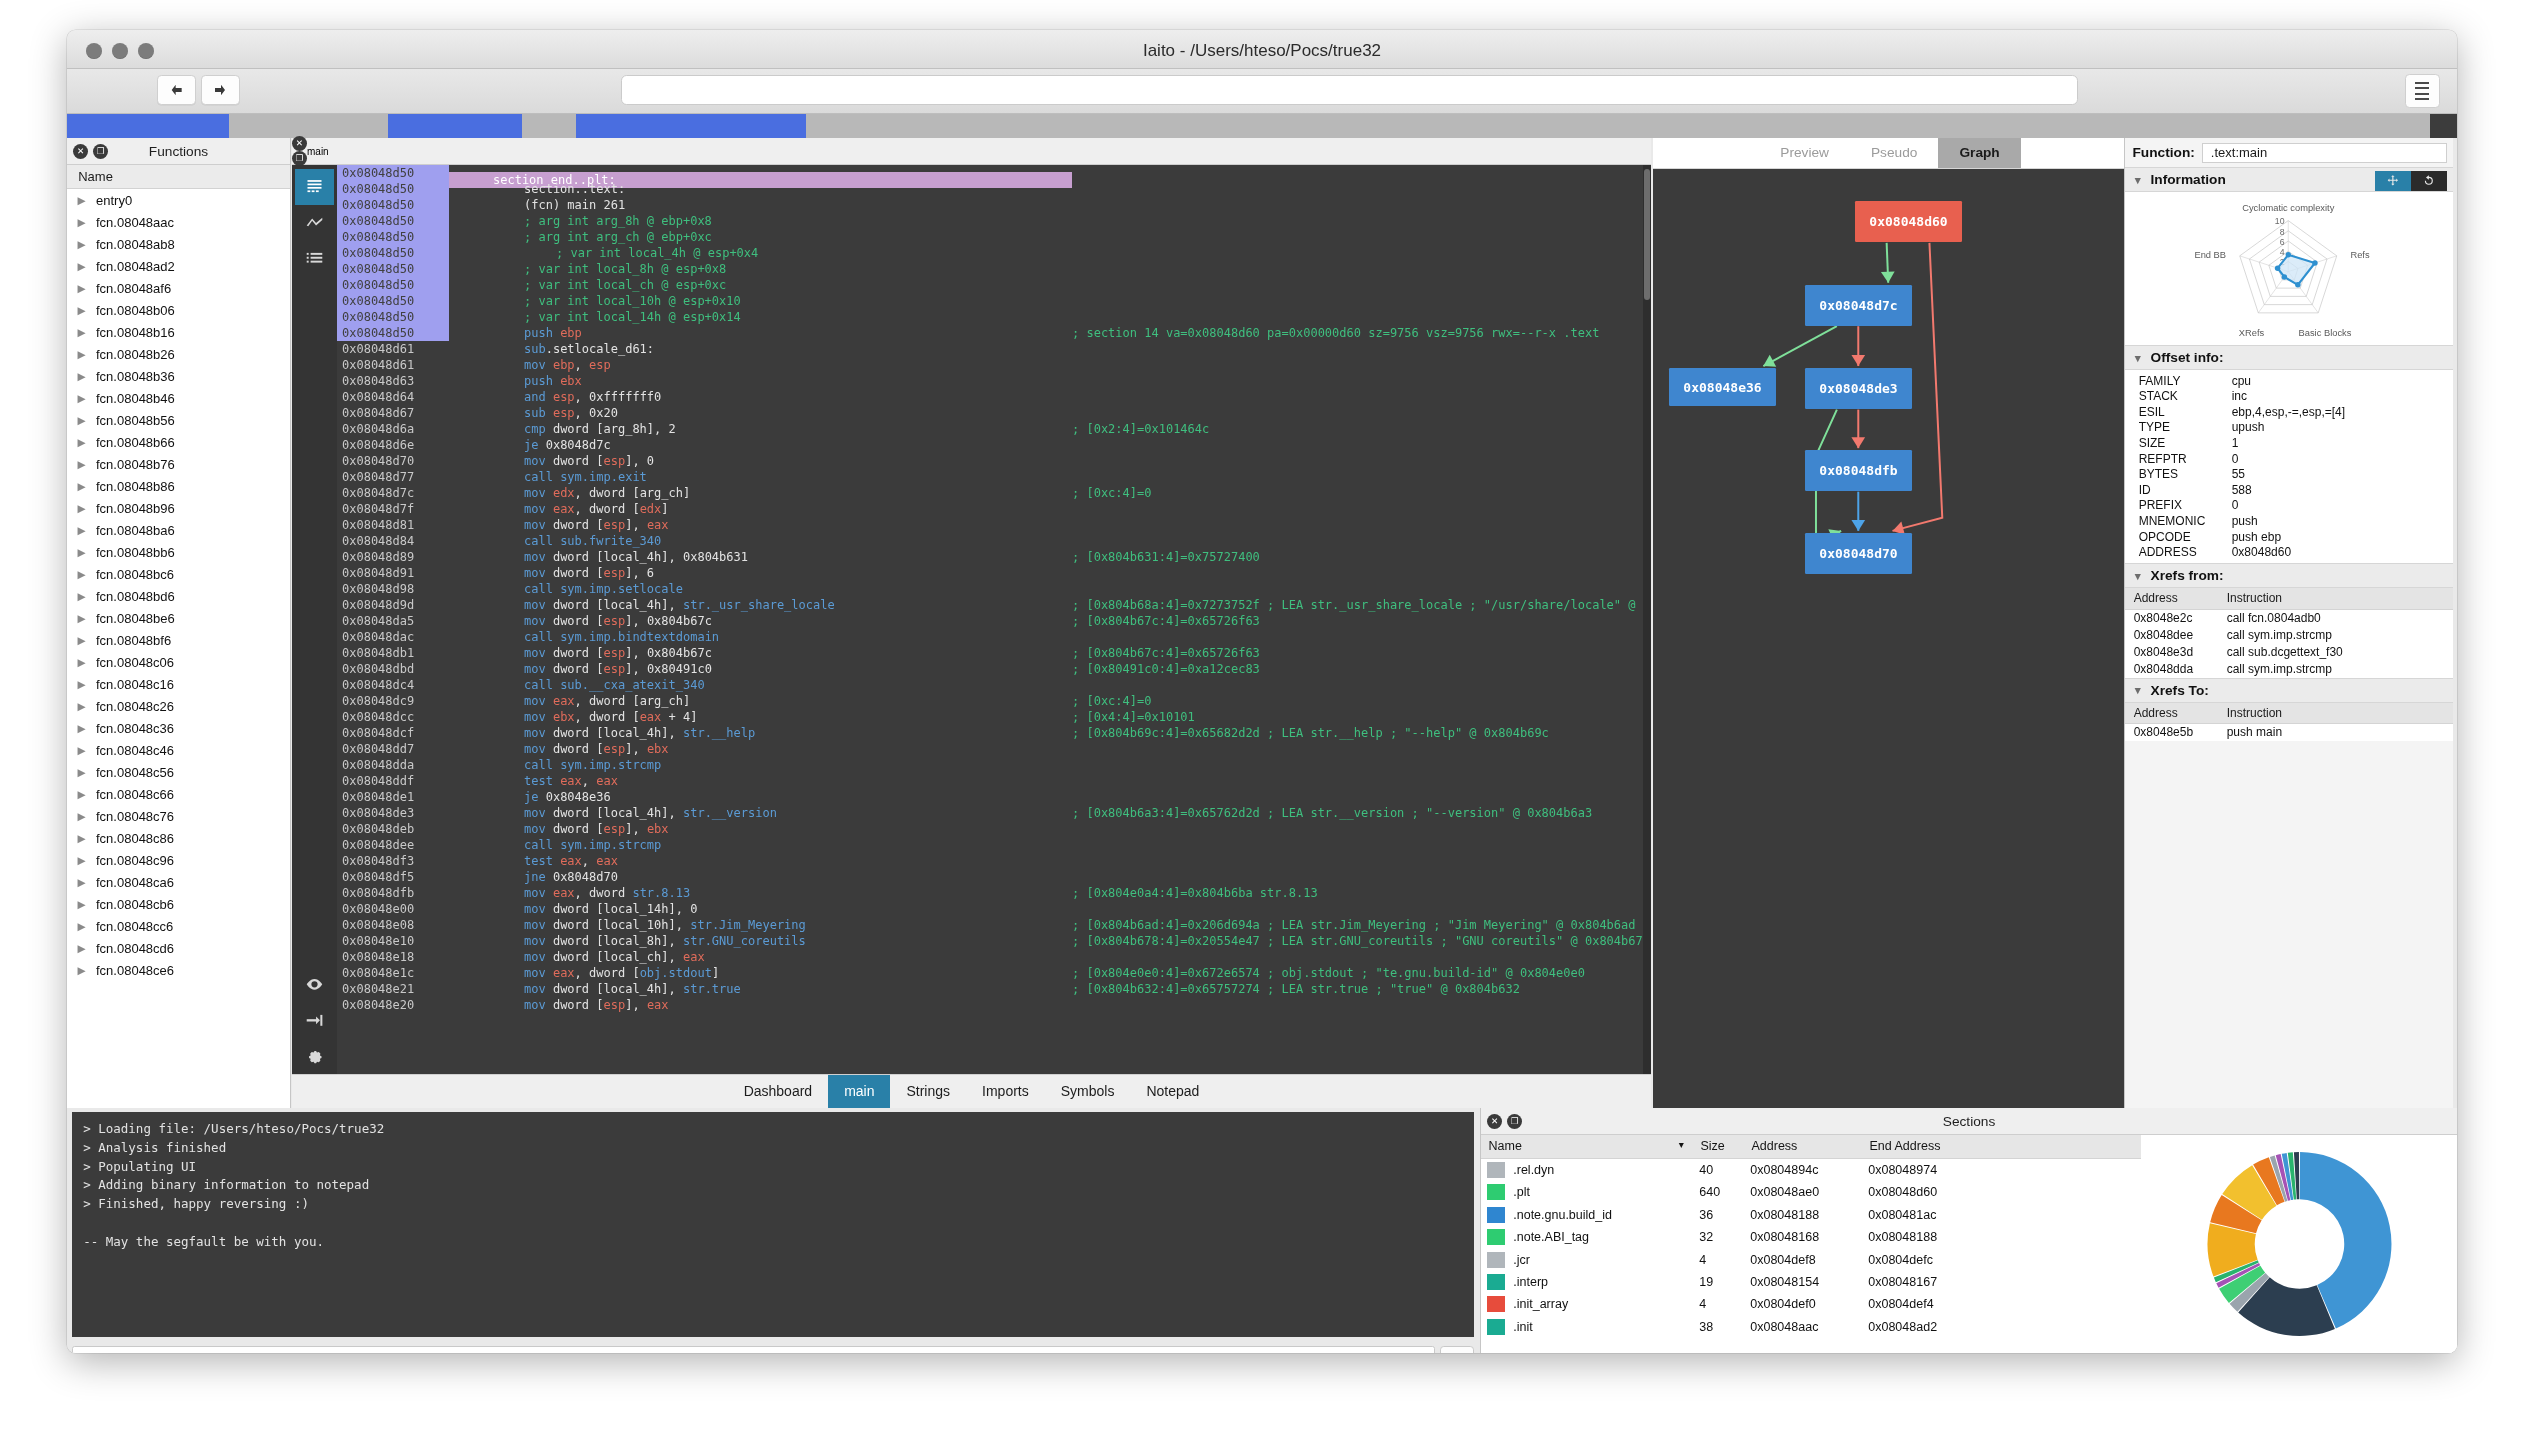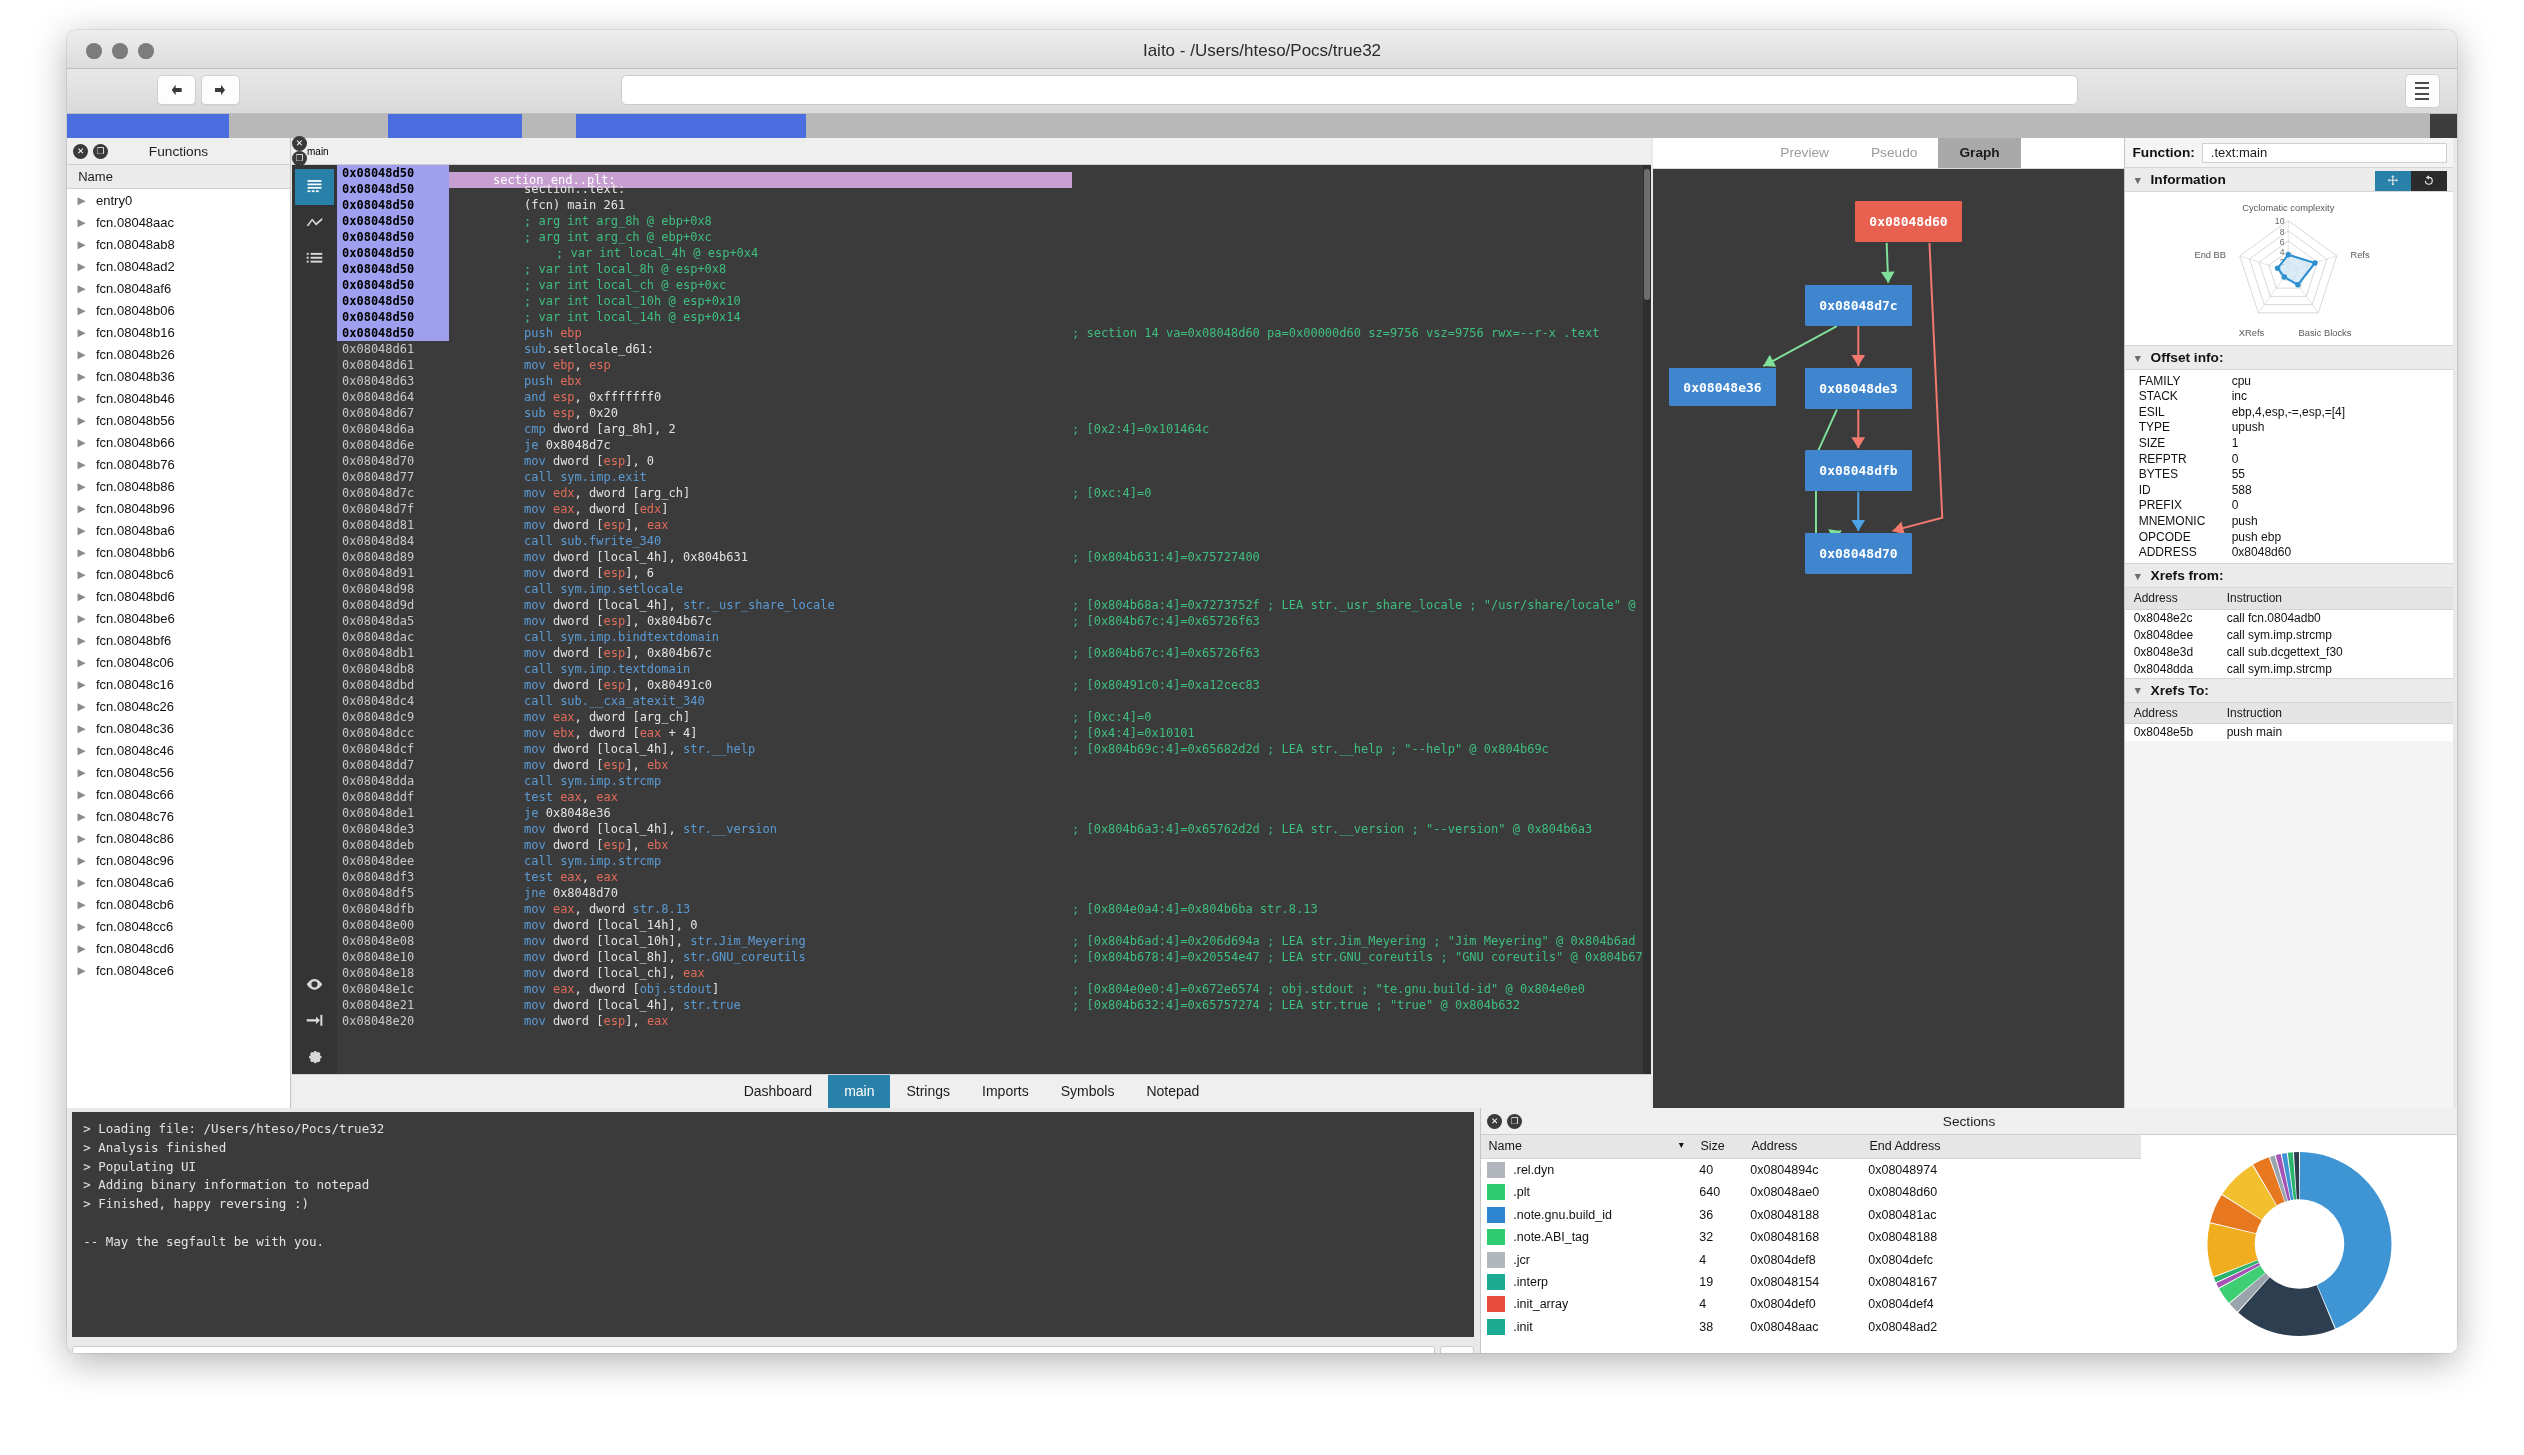--- a/index.html
+++ b/index.html
@@ -77,21 +77,21 @@
   #dis-tools { width:45px; background:#343434; display:flex; flex-direction:column;
     align-items:center; padding-top:3.7px; }
   .dt { width:39px; height:36px; display:flex; align-items:center; justify-content:center; }
   .dt.active { background:#2980a8; }
   .dt svg { width:21px; height:18.7px; fill:#d8d8d8; }
   .dt.active svg { fill:#ffffff; }
   #dis-code { flex:1; position:relative; overflow:hidden;
     font-family:"DejaVu Sans Mono", monospace; font-size:12px; line-height:16px; }
   .cl { display:flex; white-space:pre; height:16px; align-items:center; }
   .addr { width:112px; padding-left:5px; color:#c9c9c9; flex:0 0 112px; }
-  .addr.hl { background:#9f9fef; color:#000000;font-weight:bold; }
+  .addr.hl { background:#9f9fef; color:#404040; }
   .cmt { color:#3fbf7f; }
   .k-sec { background:#c79fd0; color:#fff; width:100%; padding-left:75px; }
   .k-op { color:#5b9bd5; }
   .k-reg { color:#e06c5b; }
   .k-str { color:#5b9bd5; }
   .k-txt { color:#e3e3e3; }
   .k-var { color:#3fbf7f; }
   #dis-vscroll { position:absolute; right:0; top:0; bottom:0; width:8px; background:#2e2e2e; }
   #dis-vthumb { position:absolute; top:3.7px; left:1.2px; width:5.6px; height:131px;
     background:#6d6d6d; border-radius:3.1px; }
@@ -459,21 +459,20 @@
               <div class="cl"><span class="addr">0x08048d7f</span><span style="flex: 0 0 623px; padding-left: 75px;"><span class="k-op">mov</span> <span class="k-txt"><span class="k-reg">eax</span>, dword [<span class="k-reg">edx</span>]</span></span></div>
               <div class="cl"><span class="addr">0x08048d81</span><span style="flex: 0 0 623px; padding-left: 75px;"><span class="k-op">mov</span> <span class="k-txt">dword [<span class="k-reg">esp</span>], <span class="k-reg">eax</span></span></span></div>
               <div class="cl"><span class="addr">0x08048d84</span><span style="flex: 0 0 623px; padding-left: 75px;"><span class="k-op">call</span> <span class="k-txt"><span class="k-str">sub.fwrite_340</span></span></span></div>
               <div class="cl"><span class="addr">0x08048d89</span><span style="flex: 0 0 623px; padding-left: 75px;"><span class="k-op">mov</span> <span class="k-txt">dword [local_4h], <span class="k-txt">0x804b631</span></span></span><span class="cmt">; [0x804b631:4]=0x75727400</span></div>
               <div class="cl"><span class="addr">0x08048d91</span><span style="flex: 0 0 623px; padding-left: 75px;"><span class="k-op">mov</span> <span class="k-txt">dword [<span class="k-reg">esp</span>], 6</span></span></div>
               <div class="cl"><span class="addr">0x08048d98</span><span style="flex: 0 0 623px; padding-left: 75px;"><span class="k-op">call</span> <span class="k-txt"><span class="k-str">sym.imp.setlocale</span></span></span></div>
               <div class="cl"><span class="addr">0x08048d9d</span><span style="flex: 0 0 623px; padding-left: 75px;"><span class="k-op">mov</span> <span class="k-txt">dword [local_4h], <span class="k-str">str._usr_share_locale</span></span></span><span class="cmt">; [0x804b68a:4]=0x7273752f ; LEA str._usr_share_locale ; "/usr/share/locale" @ 0x</span></div>
               <div class="cl"><span class="addr">0x08048da5</span><span style="flex: 0 0 623px; padding-left: 75px;"><span class="k-op">mov</span> <span class="k-txt">dword [<span class="k-reg">esp</span>], <span class="k-txt">0x804b67c</span></span></span><span class="cmt">; [0x804b67c:4]=0x65726f63</span></div>
               <div class="cl"><span class="addr">0x08048dac</span><span style="flex: 0 0 623px; padding-left: 75px;"><span class="k-op">call</span> <span class="k-txt"><span class="k-str">sym.imp.bindtextdomain</span></span></span></div>
               <div class="cl"><span class="addr">0x08048db1</span><span style="flex: 0 0 623px; padding-left: 75px;"><span class="k-op">mov</span> <span class="k-txt">dword [<span class="k-reg">esp</span>], <span class="k-txt">0x804b67c</span></span></span><span class="cmt">; [0x804b67c:4]=0x65726f63</span></div>
-              <div class="cl"><span class="addr">0x08048db8</span><span style="flex: 0 0 623px; padding-left: 75px;"><span class="k-op">call</span> <span class="k-txt"><span class="k-str">sym.imp.textdomain</span></span></span></div>
               <div class="cl"><span class="addr">0x08048dbd</span><span style="flex: 0 0 623px; padding-left: 75px;"><span class="k-op">mov</span> <span class="k-txt">dword [<span class="k-reg">esp</span>], <span class="k-txt">0x80491c0</span></span></span><span class="cmt">; [0x80491c0:4]=0xa12cec83</span></div>
               <div class="cl"><span class="addr">0x08048dc4</span><span style="flex: 0 0 623px; padding-left: 75px;"><span class="k-op">call</span> <span class="k-txt"><span class="k-str">sub.__cxa_atexit_340</span></span></span></div>
               <div class="cl"><span class="addr">0x08048dc9</span><span style="flex: 0 0 623px; padding-left: 75px;"><span class="k-op">mov</span> <span class="k-txt"><span class="k-reg">eax</span>, dword [arg_ch]</span></span><span class="cmt">; [0xc:4]=0</span></div>
               <div class="cl"><span class="addr">0x08048dcc</span><span style="flex: 0 0 623px; padding-left: 75px;"><span class="k-op">mov</span> <span class="k-txt"><span class="k-reg">ebx</span>, dword [<span class="k-reg">eax</span> + 4]</span></span><span class="cmt">; [0x4:4]=0x10101</span></div>
               <div class="cl"><span class="addr">0x08048dcf</span><span style="flex: 0 0 623px; padding-left: 75px;"><span class="k-op">mov</span> <span class="k-txt">dword [local_4h], <span class="k-str">str.__help</span></span></span><span class="cmt">; [0x804b69c:4]=0x65682d2d ; LEA str.__help ; "--help" @ 0x804b69c</span></div>
               <div class="cl"><span class="addr">0x08048dd7</span><span style="flex: 0 0 623px; padding-left: 75px;"><span class="k-op">mov</span> <span class="k-txt">dword [<span class="k-reg">esp</span>], <span class="k-reg">ebx</span></span></span></div>
               <div class="cl"><span class="addr">0x08048dda</span><span style="flex: 0 0 623px; padding-left: 75px;"><span class="k-op">call</span> <span class="k-txt"><span class="k-str">sym.imp.strcmp</span></span></span></div>
               <div class="cl"><span class="addr">0x08048ddf</span><span style="flex: 0 0 623px; padding-left: 75px;"><span class="k-op">test</span> <span class="k-txt"><span class="k-reg">eax</span>, <span class="k-reg">eax</span></span></span></div>
               <div class="cl"><span class="addr">0x08048de1</span><span style="flex: 0 0 623px; padding-left: 75px;"><span class="k-op">je</span> <span class="k-txt"><span class="k-txt">0x8048e36</span></span></span></div>
               <div class="cl"><span class="addr">0x08048de3</span><span style="flex: 0 0 623px; padding-left: 75px;"><span class="k-op">mov</span> <span class="k-txt">dword [local_4h], <span class="k-str">str.__version</span></span></span><span class="cmt">; [0x804b6a3:4]=0x65762d2d ; LEA str.__version ; "--version" @ 0x804b6a3</span></div>

